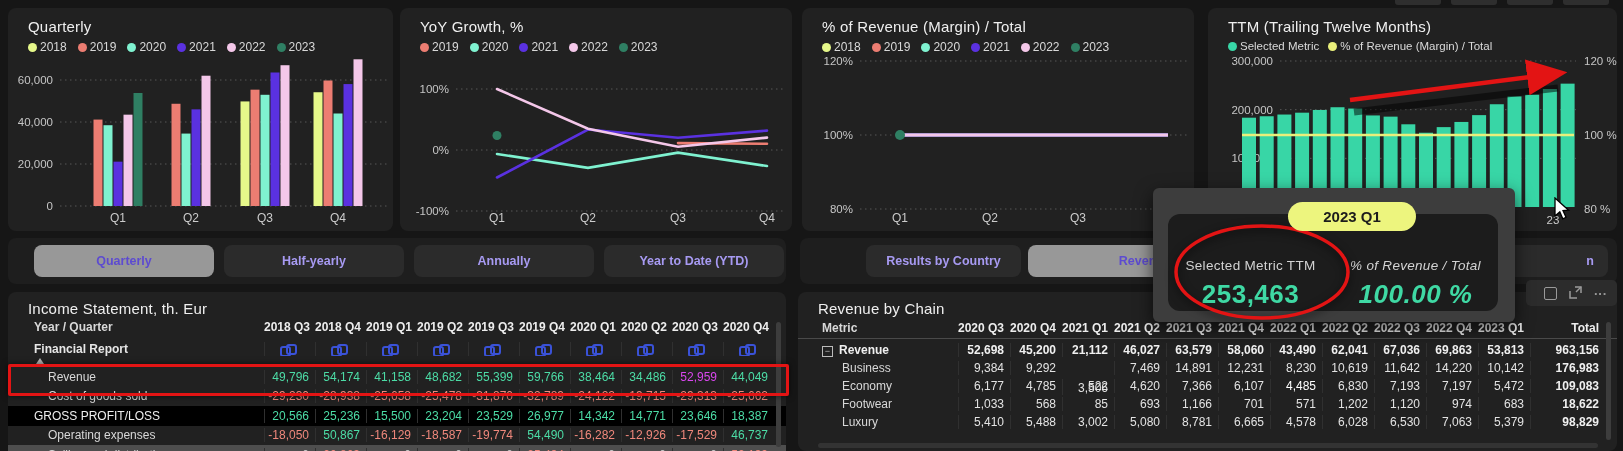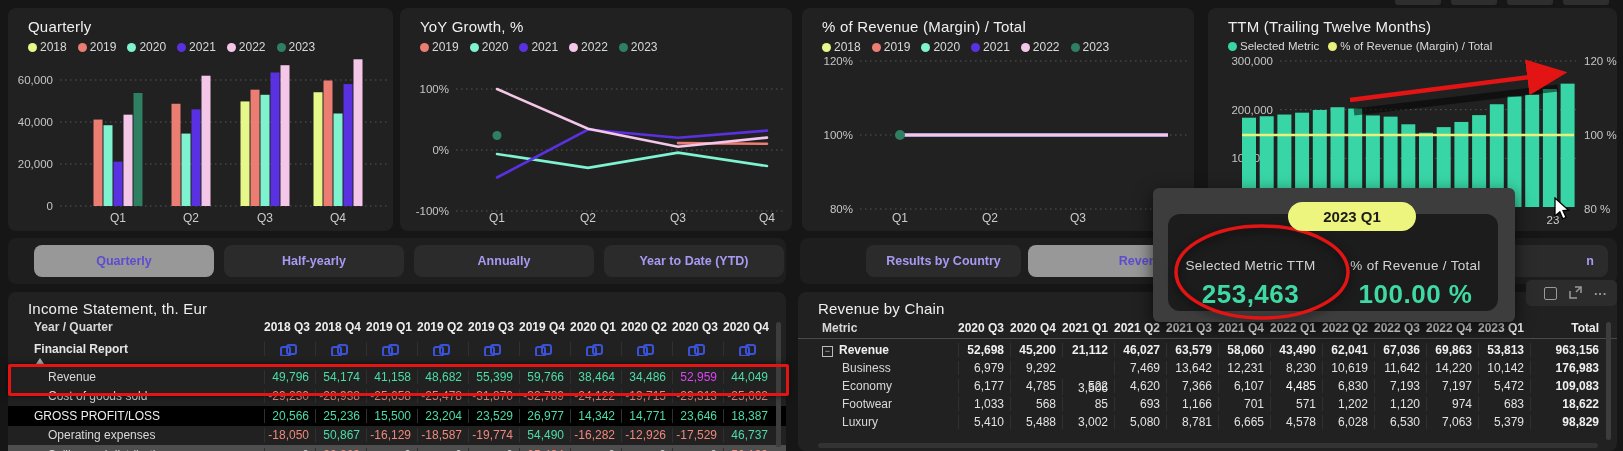--- a/index.html
+++ b/index.html
@@ -416,25 +416,25 @@
           <div class="cell" style="width: 52px; color: rgb(240, 240, 240); font-weight: 700;">58,060</div>
           <div class="cell" style="width: 52px; color: rgb(240, 240, 240); font-weight: 700;">43,490</div>
           <div class="cell" style="width: 52px; color: rgb(240, 240, 240); font-weight: 700;">62,041</div>
           <div class="cell" style="width: 52px; color: rgb(240, 240, 240); font-weight: 700;">67,036</div>
           <div class="cell" style="width: 52px; color: rgb(240, 240, 240); font-weight: 700;">69,863</div>
           <div class="cell" style="width: 52px; color: rgb(240, 240, 240); font-weight: 700;">53,813</div>
           <div class="cell" style="width: 75px; color: rgb(240, 240, 240); font-weight: 700;">963,156</div>
         </div>
         <div class="trow" style="top: 67px; left: 0px; width: 819px; height: 18px;">
           <div class="rowlabel" style="width: 160px; padding-left: 44px;"><span>Business</span></div>
-          <div class="cell" style="width: 52px; color: rgb(227, 227, 227);">6,979</div>
+          <div class="cell" style="width: 52px; color: rgb(227, 227, 227);">9,384</div>
           <div class="cell" style="width: 52px; color: rgb(227, 227, 227);">9,292</div>
           <div class="cell" style="width: 52px; color: rgb(227, 227, 227); margin-top: 40px;">3,506</div>
           <div class="cell" style="width: 52px; color: rgb(227, 227, 227);">7,469</div>
-          <div class="cell" style="width: 52px; color: rgb(227, 227, 227);">13,642</div>
+          <div class="cell" style="width: 52px; color: rgb(227, 227, 227);">14,891</div>
           <div class="cell" style="width: 52px; color: rgb(227, 227, 227);">12,231</div>
           <div class="cell" style="width: 52px; color: rgb(227, 227, 227);">8,230</div>
           <div class="cell" style="width: 52px; color: rgb(227, 227, 227);">10,619</div>
           <div class="cell" style="width: 52px; color: rgb(227, 227, 227);">11,642</div>
           <div class="cell" style="width: 52px; color: rgb(227, 227, 227);">14,220</div>
           <div class="cell" style="width: 52px; color: rgb(227, 227, 227);">10,142</div>
           <div class="cell" style="width: 75px; color: rgb(240, 240, 240); font-weight: 700;">176,983</div>
         </div>
         <div class="trow" style="top: 85px; left: 0px; width: 819px; height: 18px;">
           <div class="rowlabel" style="width: 160px; padding-left: 44px;"><span>Economy</span></div>
@@ -500,21 +500,21 @@
 
   <div id="redbox"></div>
 
   <div id="tooltip-outer">
     <div id="tooltip-pill">2023 Q1</div>
     <div id="tooltip-inner">
       <div class="tt-col" style="left:0;">
         <div class="tt-label">Selected Metric TTM</div>
         <div class="tt-value">253,463</div>
       </div>
-      <div class="tt-col" style="left:50%;">
+      <div class="tt-col" style="left:50%;font-style:italic;">
         <div class="tt-label">% of Revenue / Total</div>
         <div class="tt-value">100.00 %</div>
       </div>
     </div>
     <svg width="362" height="134" style="position:absolute;left:0;top:0;pointer-events:none;">
       <ellipse cx="109" cy="84" rx="86" ry="46" fill="none" stroke="#e31414" stroke-width="3.5" style="filter:drop-shadow(0 3px 4px rgba(0,0,0,.6));"></ellipse>
     </svg>
   </div>
 
   <svg width="22" height="26" style="position:absolute;left:1553px;top:197px;z-index:100;">

